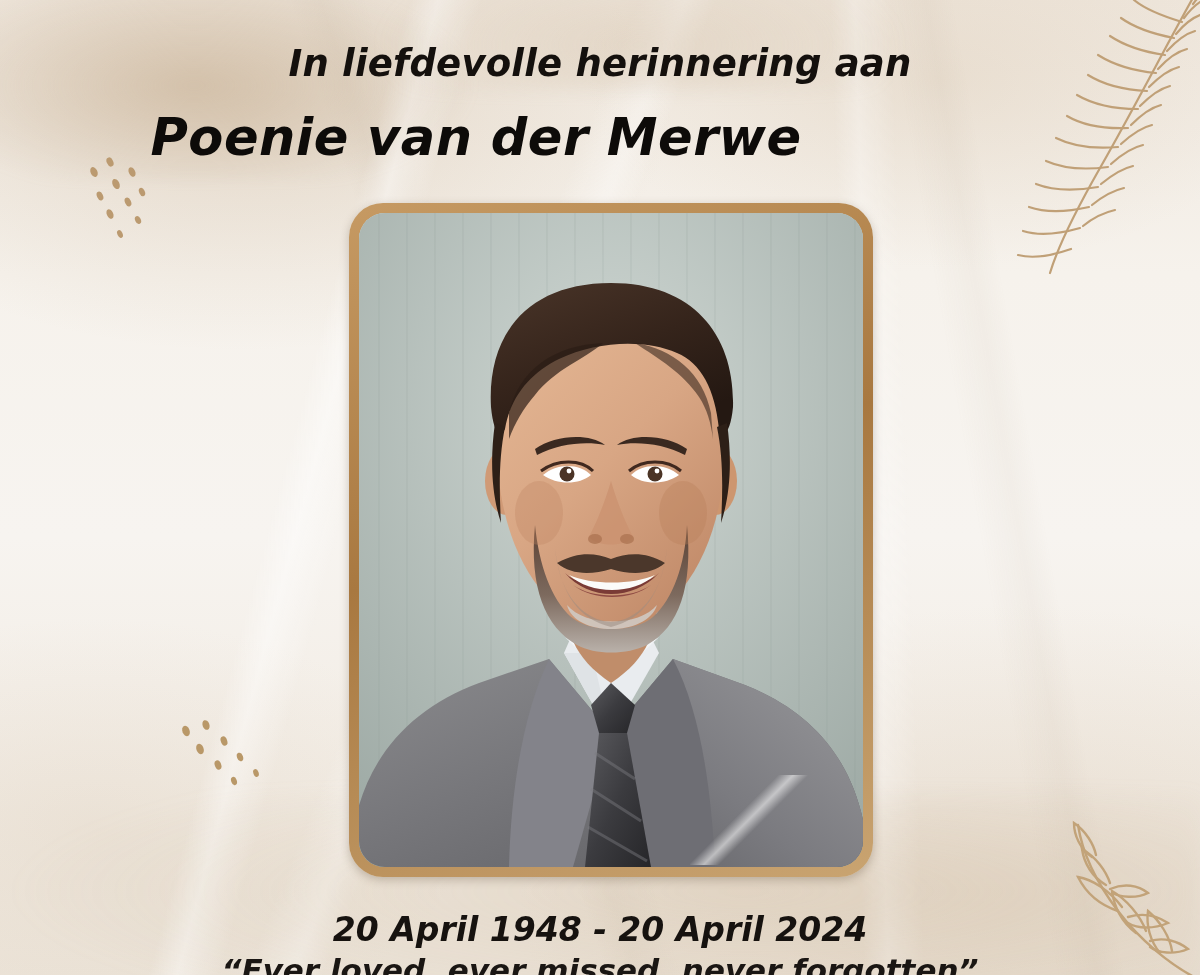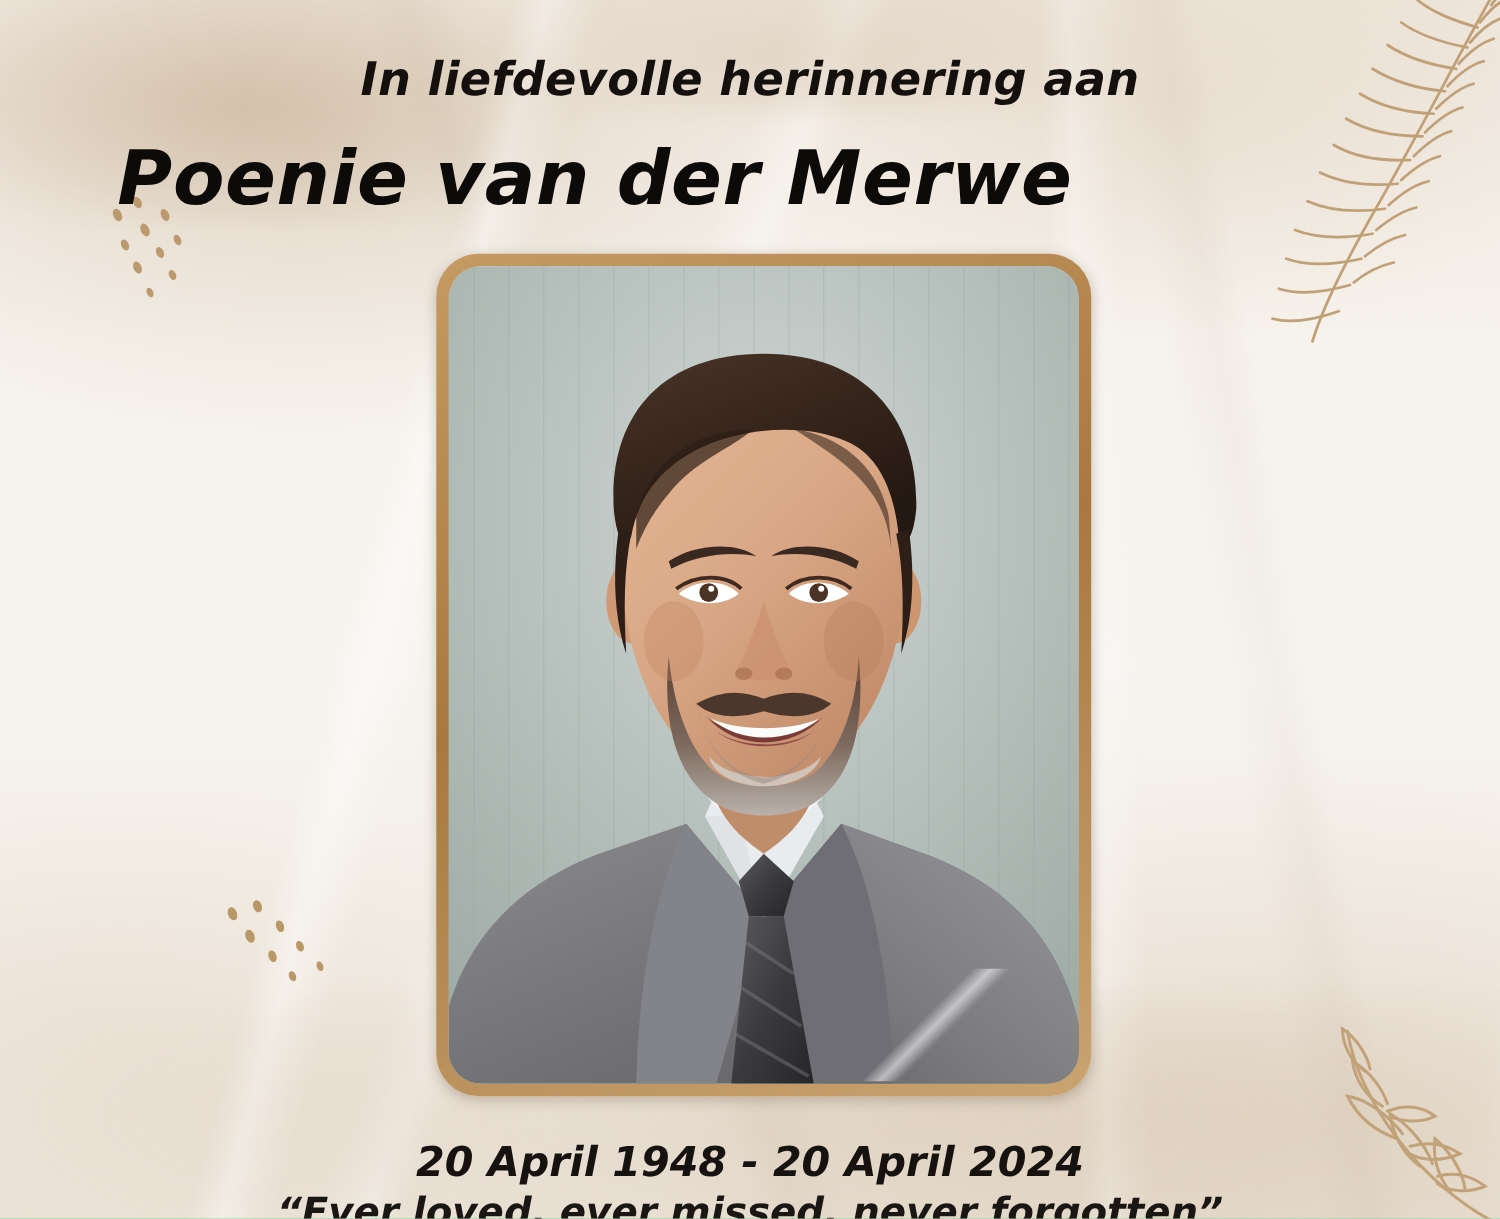--- a/index.html
+++ b/index.html
@@ -12,21 +12,21 @@
     height: 975px;
     overflow: hidden;
     font-family: "Liberation Sans", sans-serif;
   }
 
   .card {
     position: relative;
     width: 1200px;
     height: 975px;
     overflow: hidden;
-    background: #22c55e;
+    background: #8b5cf6;
   }
 
   
   .paper-base {
     position: absolute;
     inset: 0;
     background:
       radial-gradient(ellipse 60% 40% at 20% 12%, rgba(196,171,140,0.30), rgba(196,171,140,0) 60%),
       radial-gradient(ellipse 45% 30% at 78% 8%, rgba(208,186,157,0.25), rgba(208,186,157,0) 65%),
       radial-gradient(ellipse 70% 50% at 85% 92%, rgba(198,173,142,0.22), rgba(198,173,142,0) 60%),
@@ -93,21 +93,21 @@
   }
   .name {
     position: absolute;
     top: 108px;
     left: 0;
     width: 952px;
     text-align: center;
     font-family: "DejaVu Sans", sans-serif;
     font-style: italic;
     font-weight: 700;
-    font-size: 60px;
+    font-size: 51px;
     letter-spacing: 0.5px;
     color: #0d0b09;
   }
   .dates {
     position: absolute;
     top: 890px;
     left: 0;
     width: 1200px;
     text-align: center;
     font-family: "DejaVu Sans", sans-serif;

